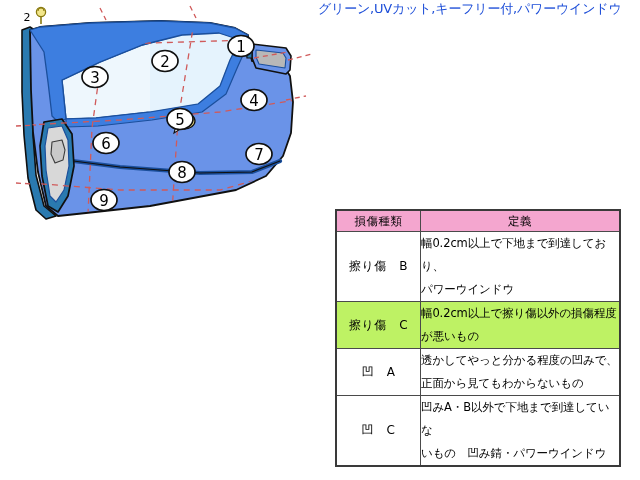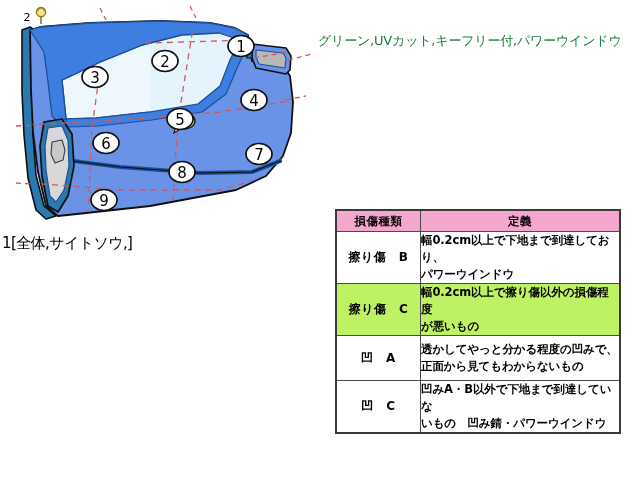--- a/index.html
+++ b/index.html
@@ -18,22 +18,21 @@
 
   
   #spec-text {
     position: absolute;
     left: 318px;
     top: 1px;
     font-size: 13px;
     line-height: 16px;
     letter-spacing: -0.2px;
     white-space: nowrap;
-    color: #15803d;
-    margin-top: 32px;
+    color: #1d4ed8;
   }
 
   
   #door-diagram {
     position: absolute;
     left: 0px;
     top: 0px;
     width: 320px;
     height: 235px;
   }
@@ -70,21 +69,21 @@
   table.legend {
     border-collapse: collapse;
     width: 283px;
     table-layout: fixed;
     border: 2px solid #3a3a3a;
   }
   table.legend td, table.legend th {
     border: 1px solid #4a4a4a;
     padding: 0;
     vertical-align: middle;
-    font-weight: bold;
+    font-weight: normal;
   }
   .col-type { width: 83px; }
   .col-def  { width: 198px; }
 
   .hdr-cell {
     background: #f4a6cf;
     text-align: center;
     height: 20px;
     font-size: 11.5px;
     letter-spacing: 0.5px;
@@ -93,21 +92,21 @@
     text-align: center;
     font-size: 12px;
     height: 44px;
     letter-spacing: 0.5px;
   }
   .def-cell {
     text-align: left;
     font-size: 11.5px;
     height: 44px;
     padding: 2px 2px 2px 5px;
-    line-height: 17px;
+    line-height: 23px;
     letter-spacing: -0.1px;
   }
   tr.row-white td { background: #ffffff; }
   tr.row-pink  td { background: #bef264; }
 </style>
 </head>
 <body>
 
 <div id="spec-text">グリーン,UVカット,キーフリー付,パワーウインドウ</div>
 
@@ -237,21 +236,20 @@
         </g>
         <g>
           <ellipse cx="104" cy="200" rx="13" ry="10.5" fill="#ffffff" stroke="#101010" stroke-width="1.7"></ellipse>
           <text x="104" y="200.5" class="zone-badge-text">9</text>
         </g>
       </g>
   </svg>
 </div>
 
 <div id="damage-notes">
-  <div>1[全体,サイトソウ,]</div>
 </div>
 
 <div id="legend-table-wrap">
   <table class="legend">
     <thead>
       <tr>
         <th class="hdr-cell col-type">損傷種類</th>
         <th class="hdr-cell col-def">定義</th>
       </tr>
     </thead>

